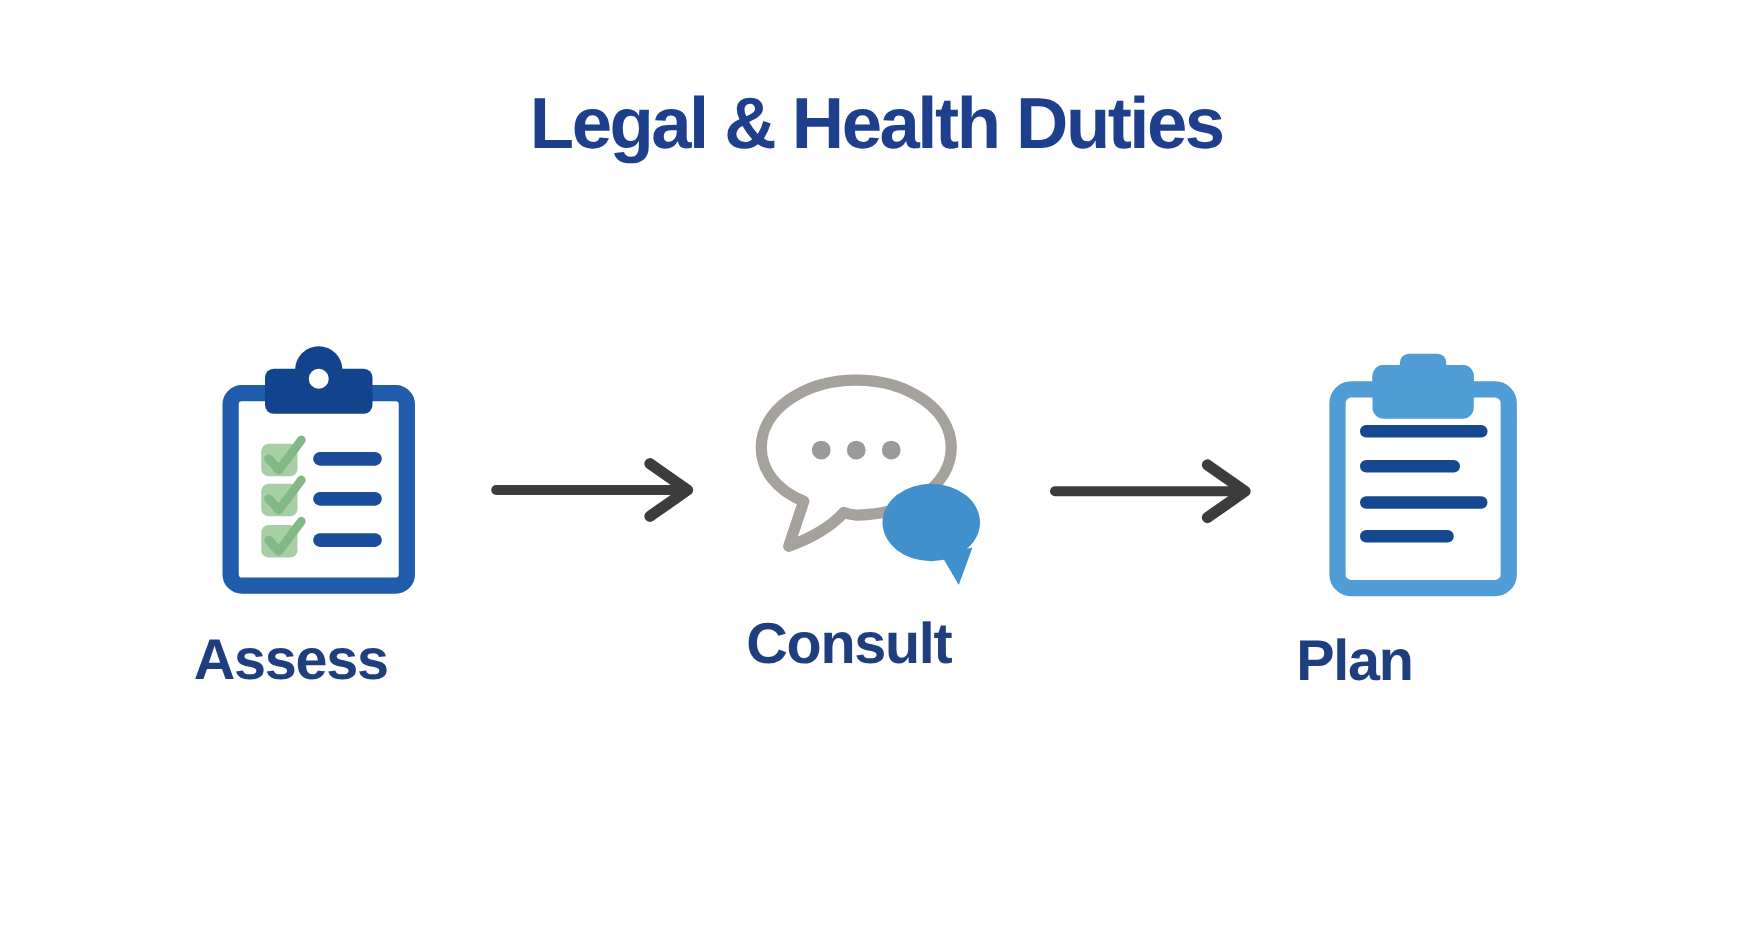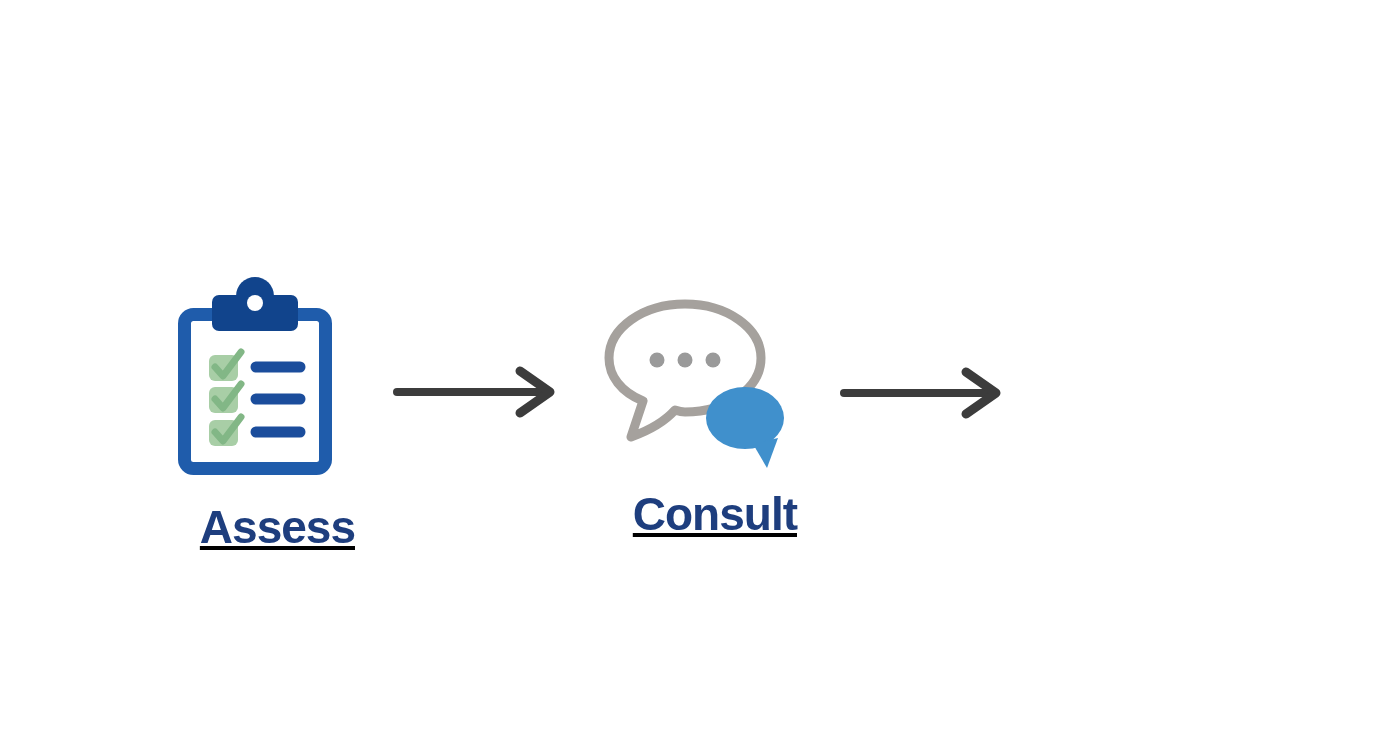--- a/index.html
+++ b/index.html
@@ -22,22 +22,21 @@
     top: 64px;
     text-align: center;
     font-size: 58px;
     font-weight: 700;
     letter-spacing: -2px;
     color: #1d3f8c;
     line-height: 70px;
   }
   .step {
     position: absolute;
-    text-align: right;
-    text-decoration: underline;
+    text-align: left;
   }
   .step svg {
     display: block;
     margin: 0 auto;
   }
   .step-label {
     font-size: 46px;
     font-weight: 700;
     letter-spacing: -1px;
     color: #1e3e7e;
@@ -53,20 +52,21 @@
     position: absolute;
   }
   #arrow-1 { left: 390px; top: 363px; }
   #arrow-2 { left: 838px; top: 364px; }
 </style>
 </head>
 <body>
 
 <div id="canvas">
 
+  <div class="diagram-title">Legal &amp; Health Duties</div>
 
   <div class="step" id="step-assess">
     <svg width="160" height="205" viewBox="0 0 160 205">
 
       <rect x="9.5" y="42.5" width="141" height="154" rx="9" fill="#ffffff" stroke="#1f5cab" stroke-width="13"></rect>
 
       <circle cx="80" cy="24" r="19" fill="#11448c"></circle>
       <rect x="37" y="23" width="86" height="36" rx="7" fill="#11448c"></rect>
       <circle cx="80" cy="31" r="8" fill="#ffffff"></circle>
 
@@ -109,14 +109,31 @@
       <path d="M 156 148 L 170 172 L 181 142 Z" fill="#4090cc"></path>
     </svg>
     <div class="step-label">Consult</div>
   </div>
 
   <svg class="arrow" id="arrow-2" width="168" height="58" viewBox="0 0 168 58">
     <line x1="6" y1="29" x2="148" y2="29" stroke="#3c3c3c" stroke-width="8" stroke-linecap="round"></line>
     <path d="M 128 8 L 158 29 L 128 50" fill="none" stroke="#3c3c3c" stroke-width="9" stroke-linecap="round" stroke-linejoin="round"></path>
   </svg>
 
+  <div class="step" id="step-plan">
+    <svg width="155" height="200" viewBox="0 0 155 200">
+
+      <rect x="60" y="1" width="37" height="24" rx="7" fill="#4f9cd7"></rect>
+      <rect x="38" y="10" width="81" height="43" rx="9" fill="#4f9cd7"></rect>
+
+      <rect x="10" y="29.5" width="137" height="159" rx="11" fill="#ffffff" stroke="#4f9cd7" stroke-width="13"></rect>
+
+      <rect x="38" y="10" width="81" height="43" rx="9" fill="#4f9cd7"></rect>
+
+      <line x1="33" y1="63" x2="125" y2="63" stroke="#15488f" stroke-width="10" stroke-linecap="round"></line>
+      <line x1="33" y1="91" x2="103" y2="91" stroke="#15488f" stroke-width="10" stroke-linecap="round"></line>
+      <line x1="33" y1="120" x2="125" y2="120" stroke="#15488f" stroke-width="10" stroke-linecap="round"></line>
+      <line x1="33" y1="147" x2="98" y2="147" stroke="#15488f" stroke-width="10" stroke-linecap="round"></line>
+    </svg>
+    <div class="step-label">Plan</div>
+  </div>
 
 </div>
 
 </body></html>

